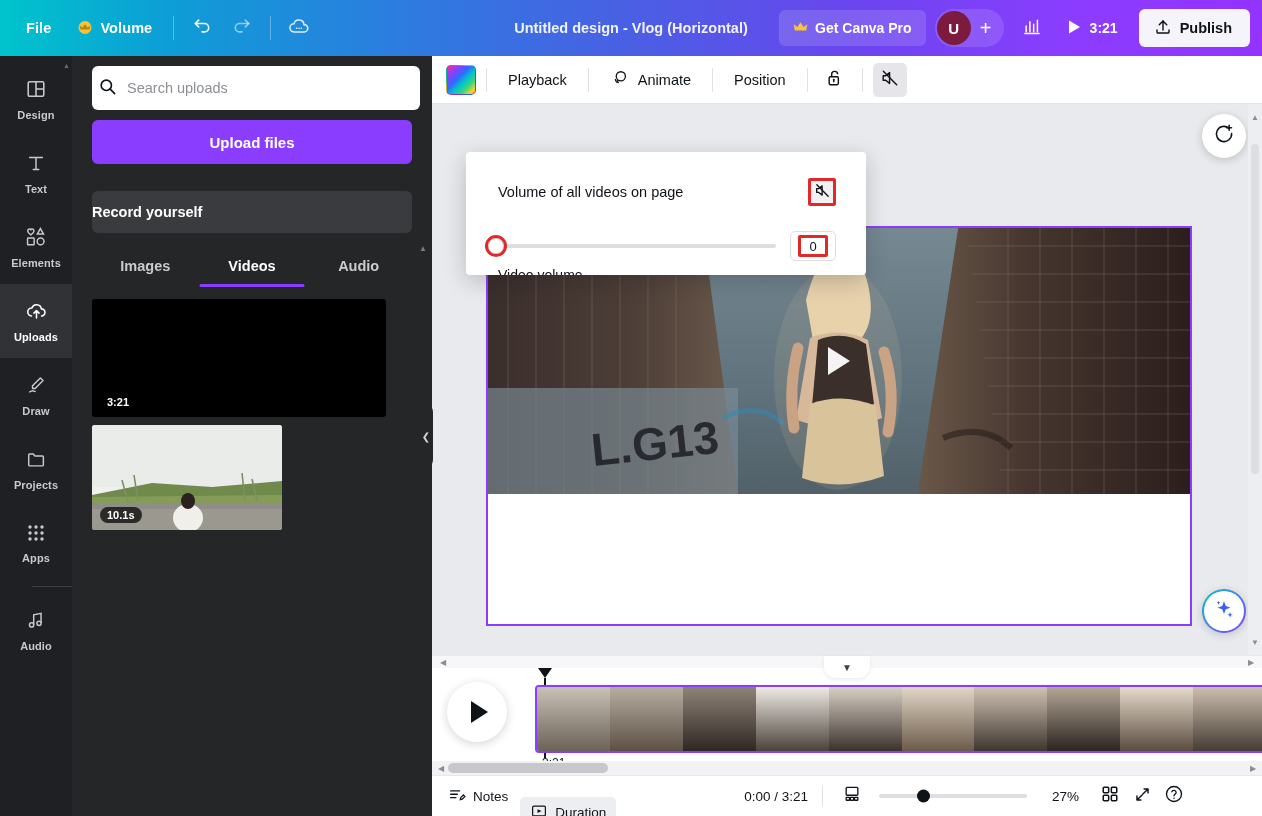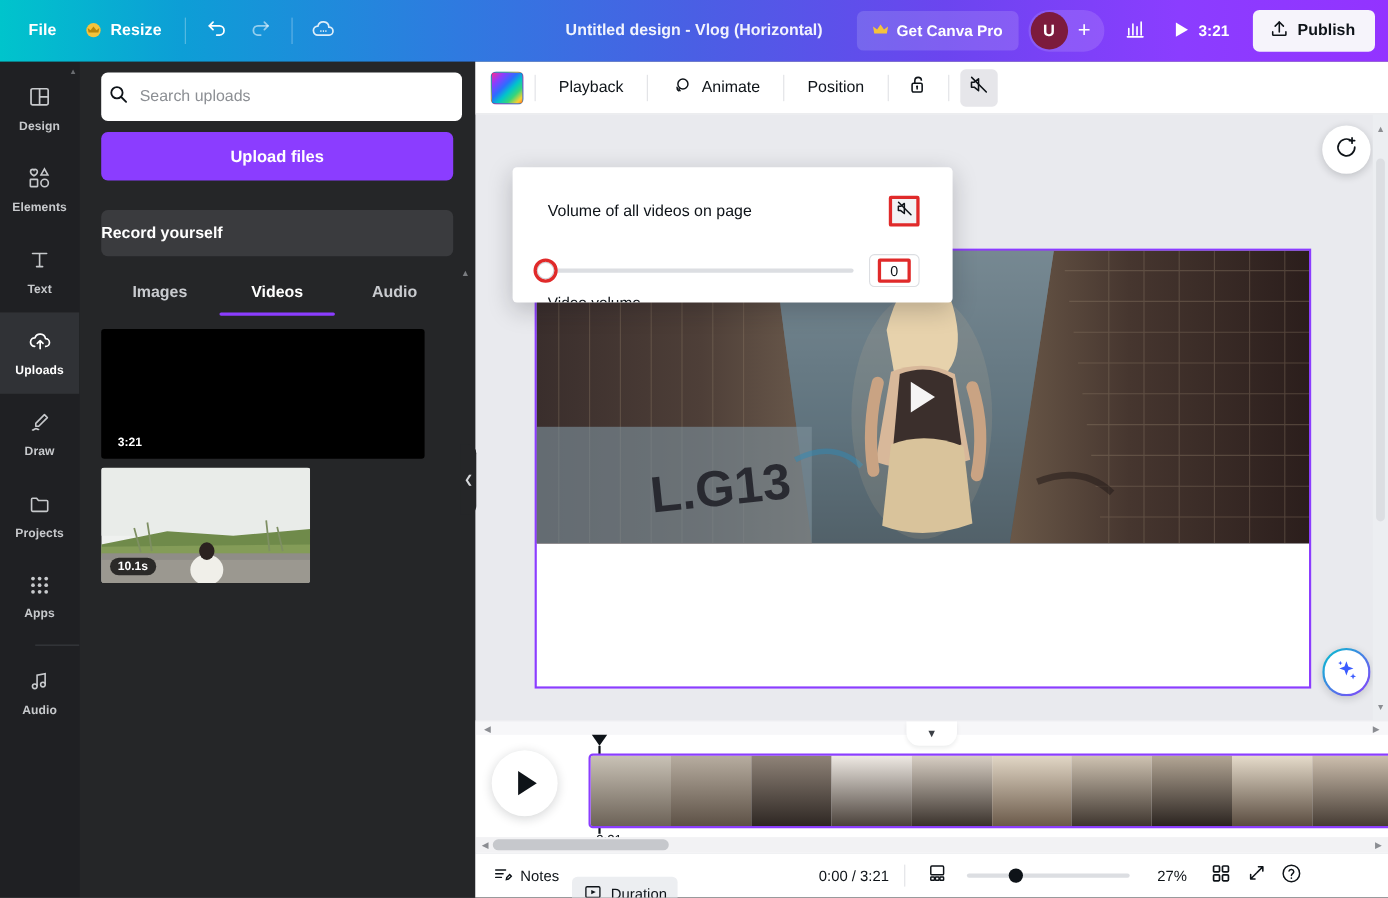--- a/index.html
+++ b/index.html
@@ -260,21 +260,21 @@
       <div class="tb-btn">
         <span>File</span>
       </div>
       <div class="tb-btn">
         <span class="crown">
           <svg width="16" height="13" viewBox="0 0 16 13">
               <circle cx="8" cy="6.5" r="6.5" fill="#f5c33b"></circle>
               <path d="M3.5 8.5l-.8-4 2.6 2 2.7-3.3 2.7 3.3 2.6-2-.8 4z" fill="#b8860b"></path>
             </svg>
         </span>
-        <span>Resize</span>
+        <span>Volume</span>
       </div>
       <div class="tb-sep"></div>
       <div class="tb-icon-btn">
         <span>
           <svg width="20" height="20" viewBox="0 0 24 24" fill="none" stroke="#fff" stroke-width="1.9" stroke-linecap="round" stroke-linejoin="round">
               <path d="M4 9h11a5 5 0 0 1 0 10h-3"></path>
               <polyline points="8 5 4 9 8 13"></polyline>
             </svg>
         </span>
       </div>
@@ -358,37 +358,37 @@
           <svg width="22" height="22" viewBox="0 0 24 24" fill="none" stroke="#c7c9cc" stroke-width="1.7">
               <rect x="3.5" y="4" width="17" height="16" rx="1.6"></rect>
               <path d="M12 4v16M12 12h8.5"></path>
             </svg>
         </span>
         <span class="rail-label">Design</span>
       </div>
 
       <div class="rail-item">
         <span>
+          <svg width="22" height="22" viewBox="0 0 24 24" fill="none" stroke="#c7c9cc" stroke-width="1.6" stroke-linecap="round">
+              <path d="M5 6h14M12 6v13M9 19h6"></path>
+            </svg>
+        </span>
+        <span class="rail-label">Text</span>
+      </div>
+
+      <div class="rail-item">
+        <span>
           <svg width="24" height="22" viewBox="0 0 26 24" fill="none" stroke="#c7c9cc" stroke-width="1.6">
               <path d="M6.3 3.2c-1.4 0-2.3 1.1-2.3 2.3 0 2 3.4 4.1 3.4 4.1s3.4-2.1 3.4-4.1c0-1.2-.9-2.3-2.3-2.3-.6 0-1 .3-1.1.6-.2-.3-.6-.6-1.1-.6z"></path>
               <path d="M17.8 2.8l3.4 6h-6.8z"></path>
               <rect x="3.8" y="13.2" width="7.2" height="7.2" rx=".6"></rect>
               <circle cx="18" cy="16.8" r="3.7"></circle>
             </svg>
         </span>
         <span class="rail-label">Elements</span>
-      </div>
-
-      <div class="rail-item">
-        <span>
-          <svg width="22" height="22" viewBox="0 0 24 24" fill="none" stroke="#c7c9cc" stroke-width="1.6" stroke-linecap="round">
-              <path d="M5 6h14M12 6v13M9 19h6"></path>
-            </svg>
-        </span>
-        <span class="rail-label">Text</span>
       </div>
 
 
       <div class="rail-item active">
         <span>
           <svg width="23" height="22" viewBox="0 0 24 24" fill="none" stroke="#fff" stroke-width="1.7" stroke-linecap="round" stroke-linejoin="round">
               <path d="M6.6 17.4a4.3 4.3 0 0 1 .3-8.6 5.4 5.4 0 0 1 10.4.9 3.8 3.8 0 0 1 .2 7.7"></path>
               <path d="M12 19.5v-7.6M9.2 14.3L12 11.6l2.8 2.7"></path>
             </svg>
         </span>

